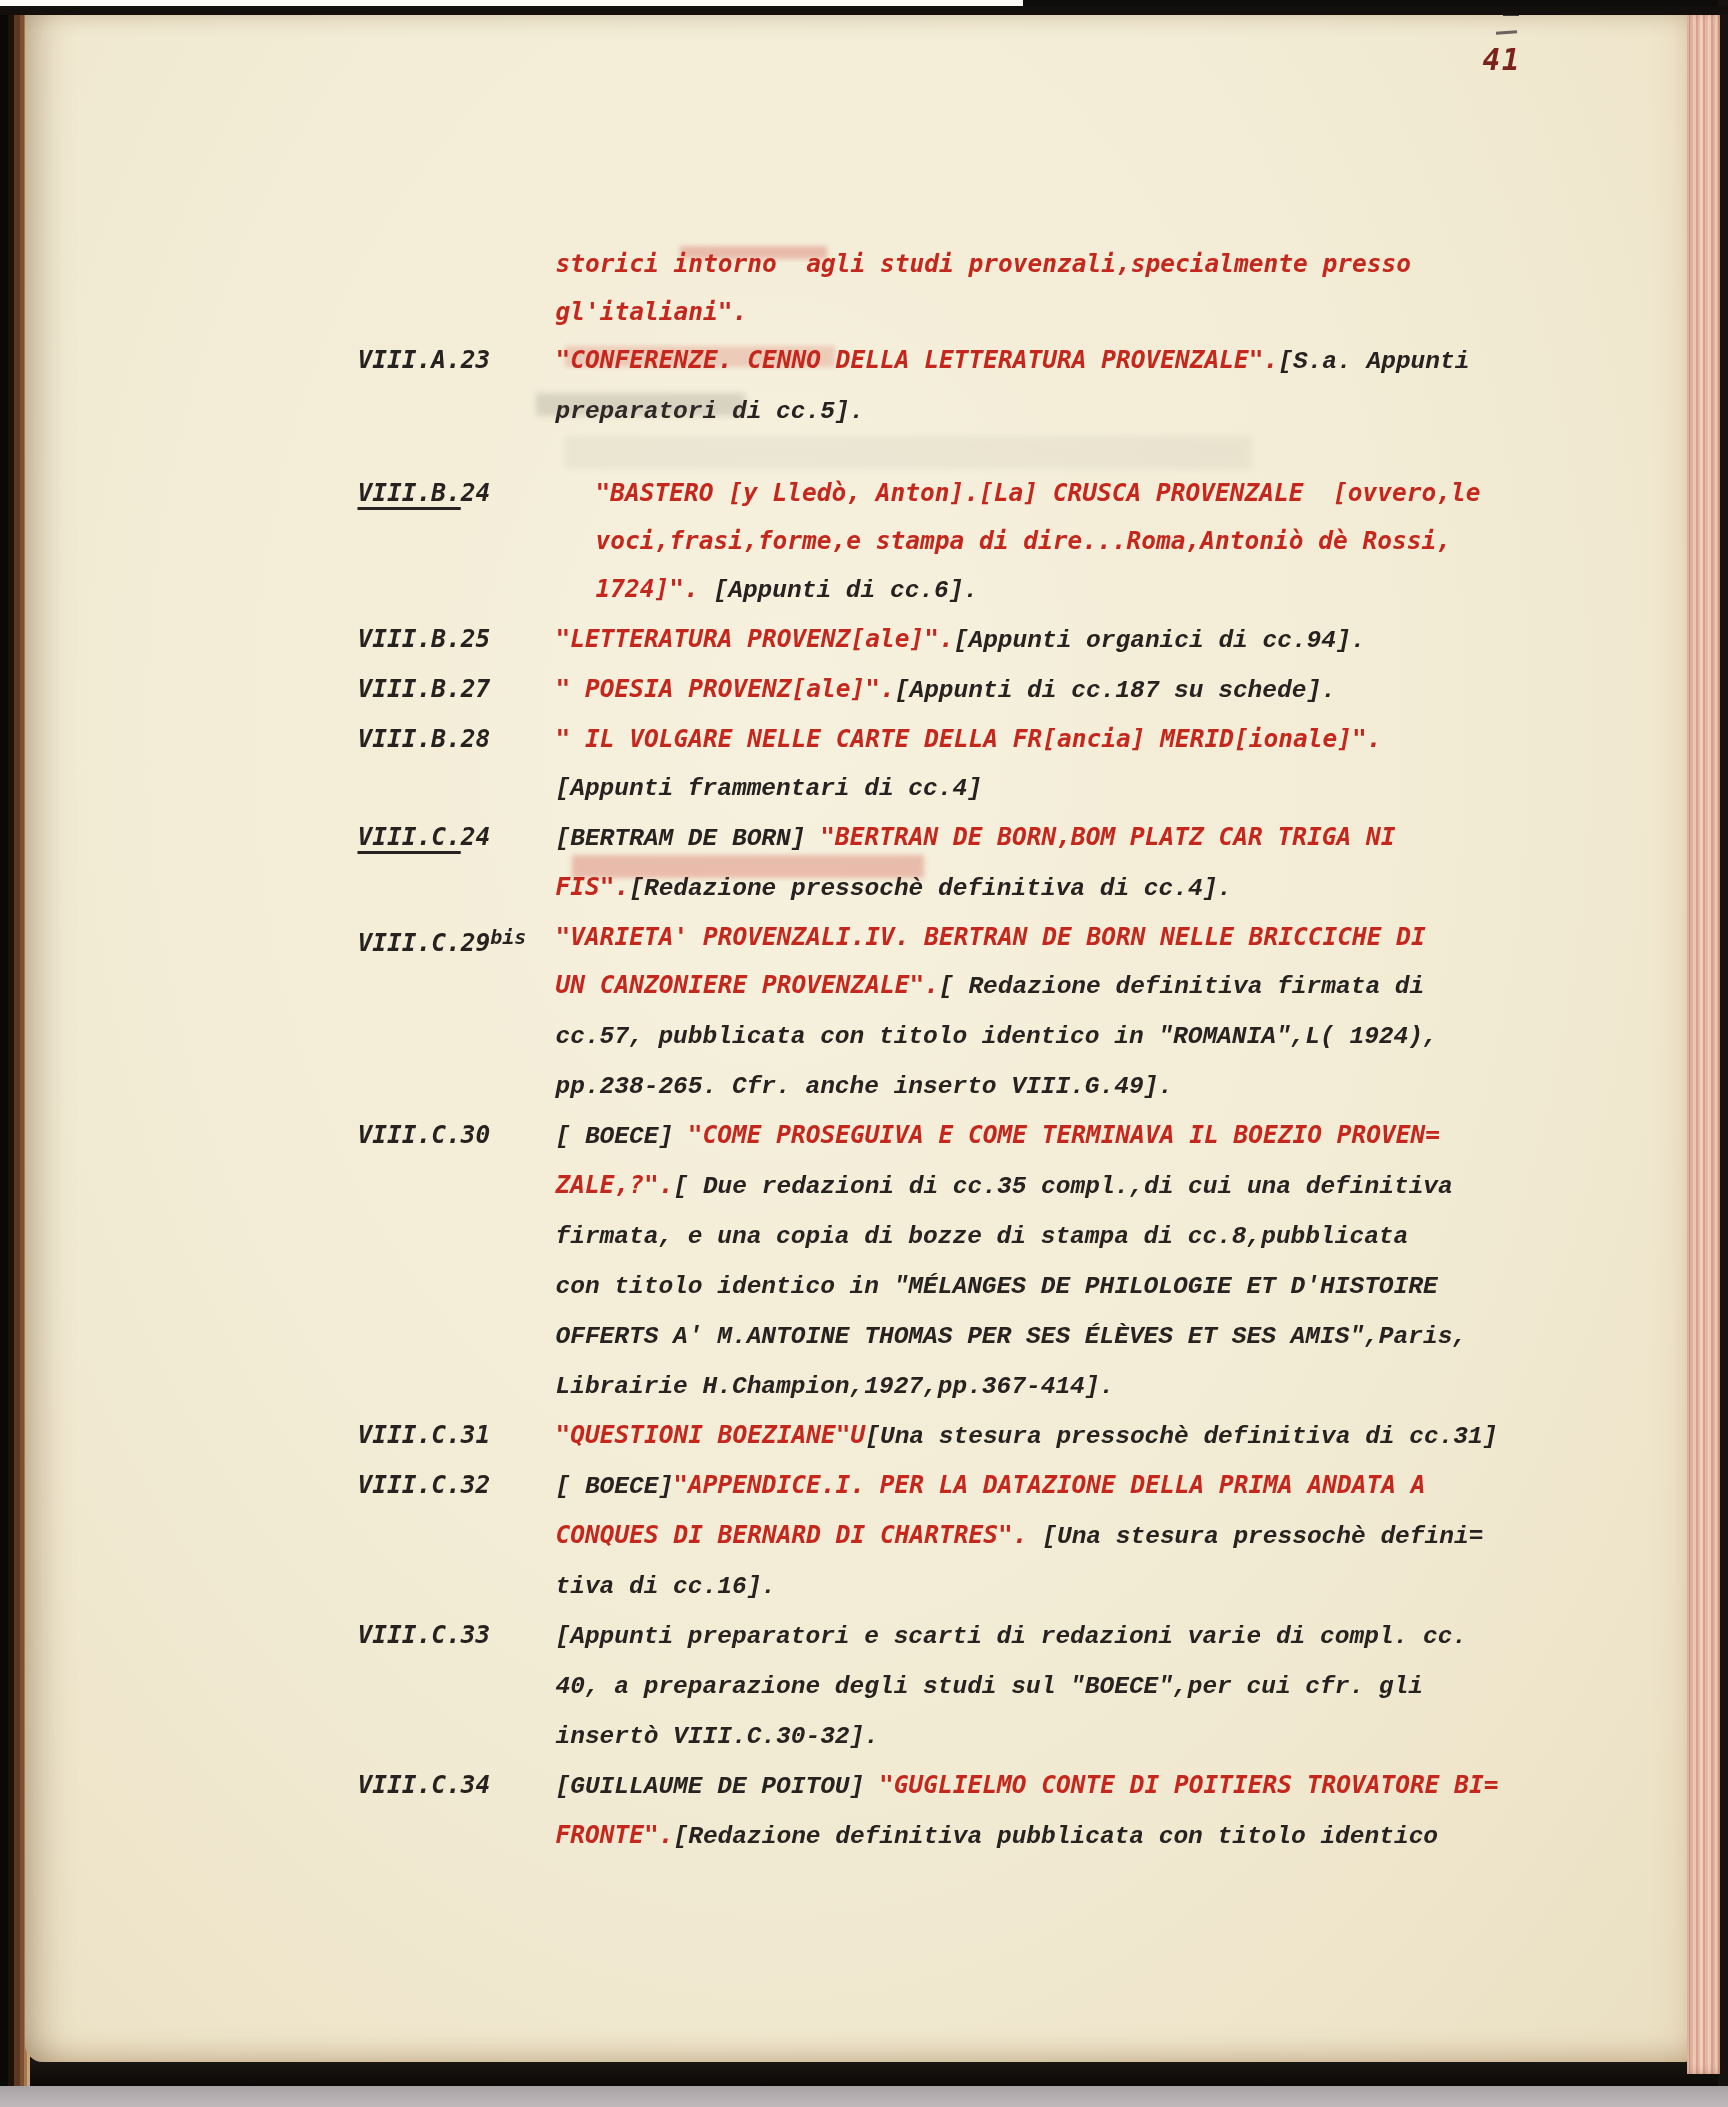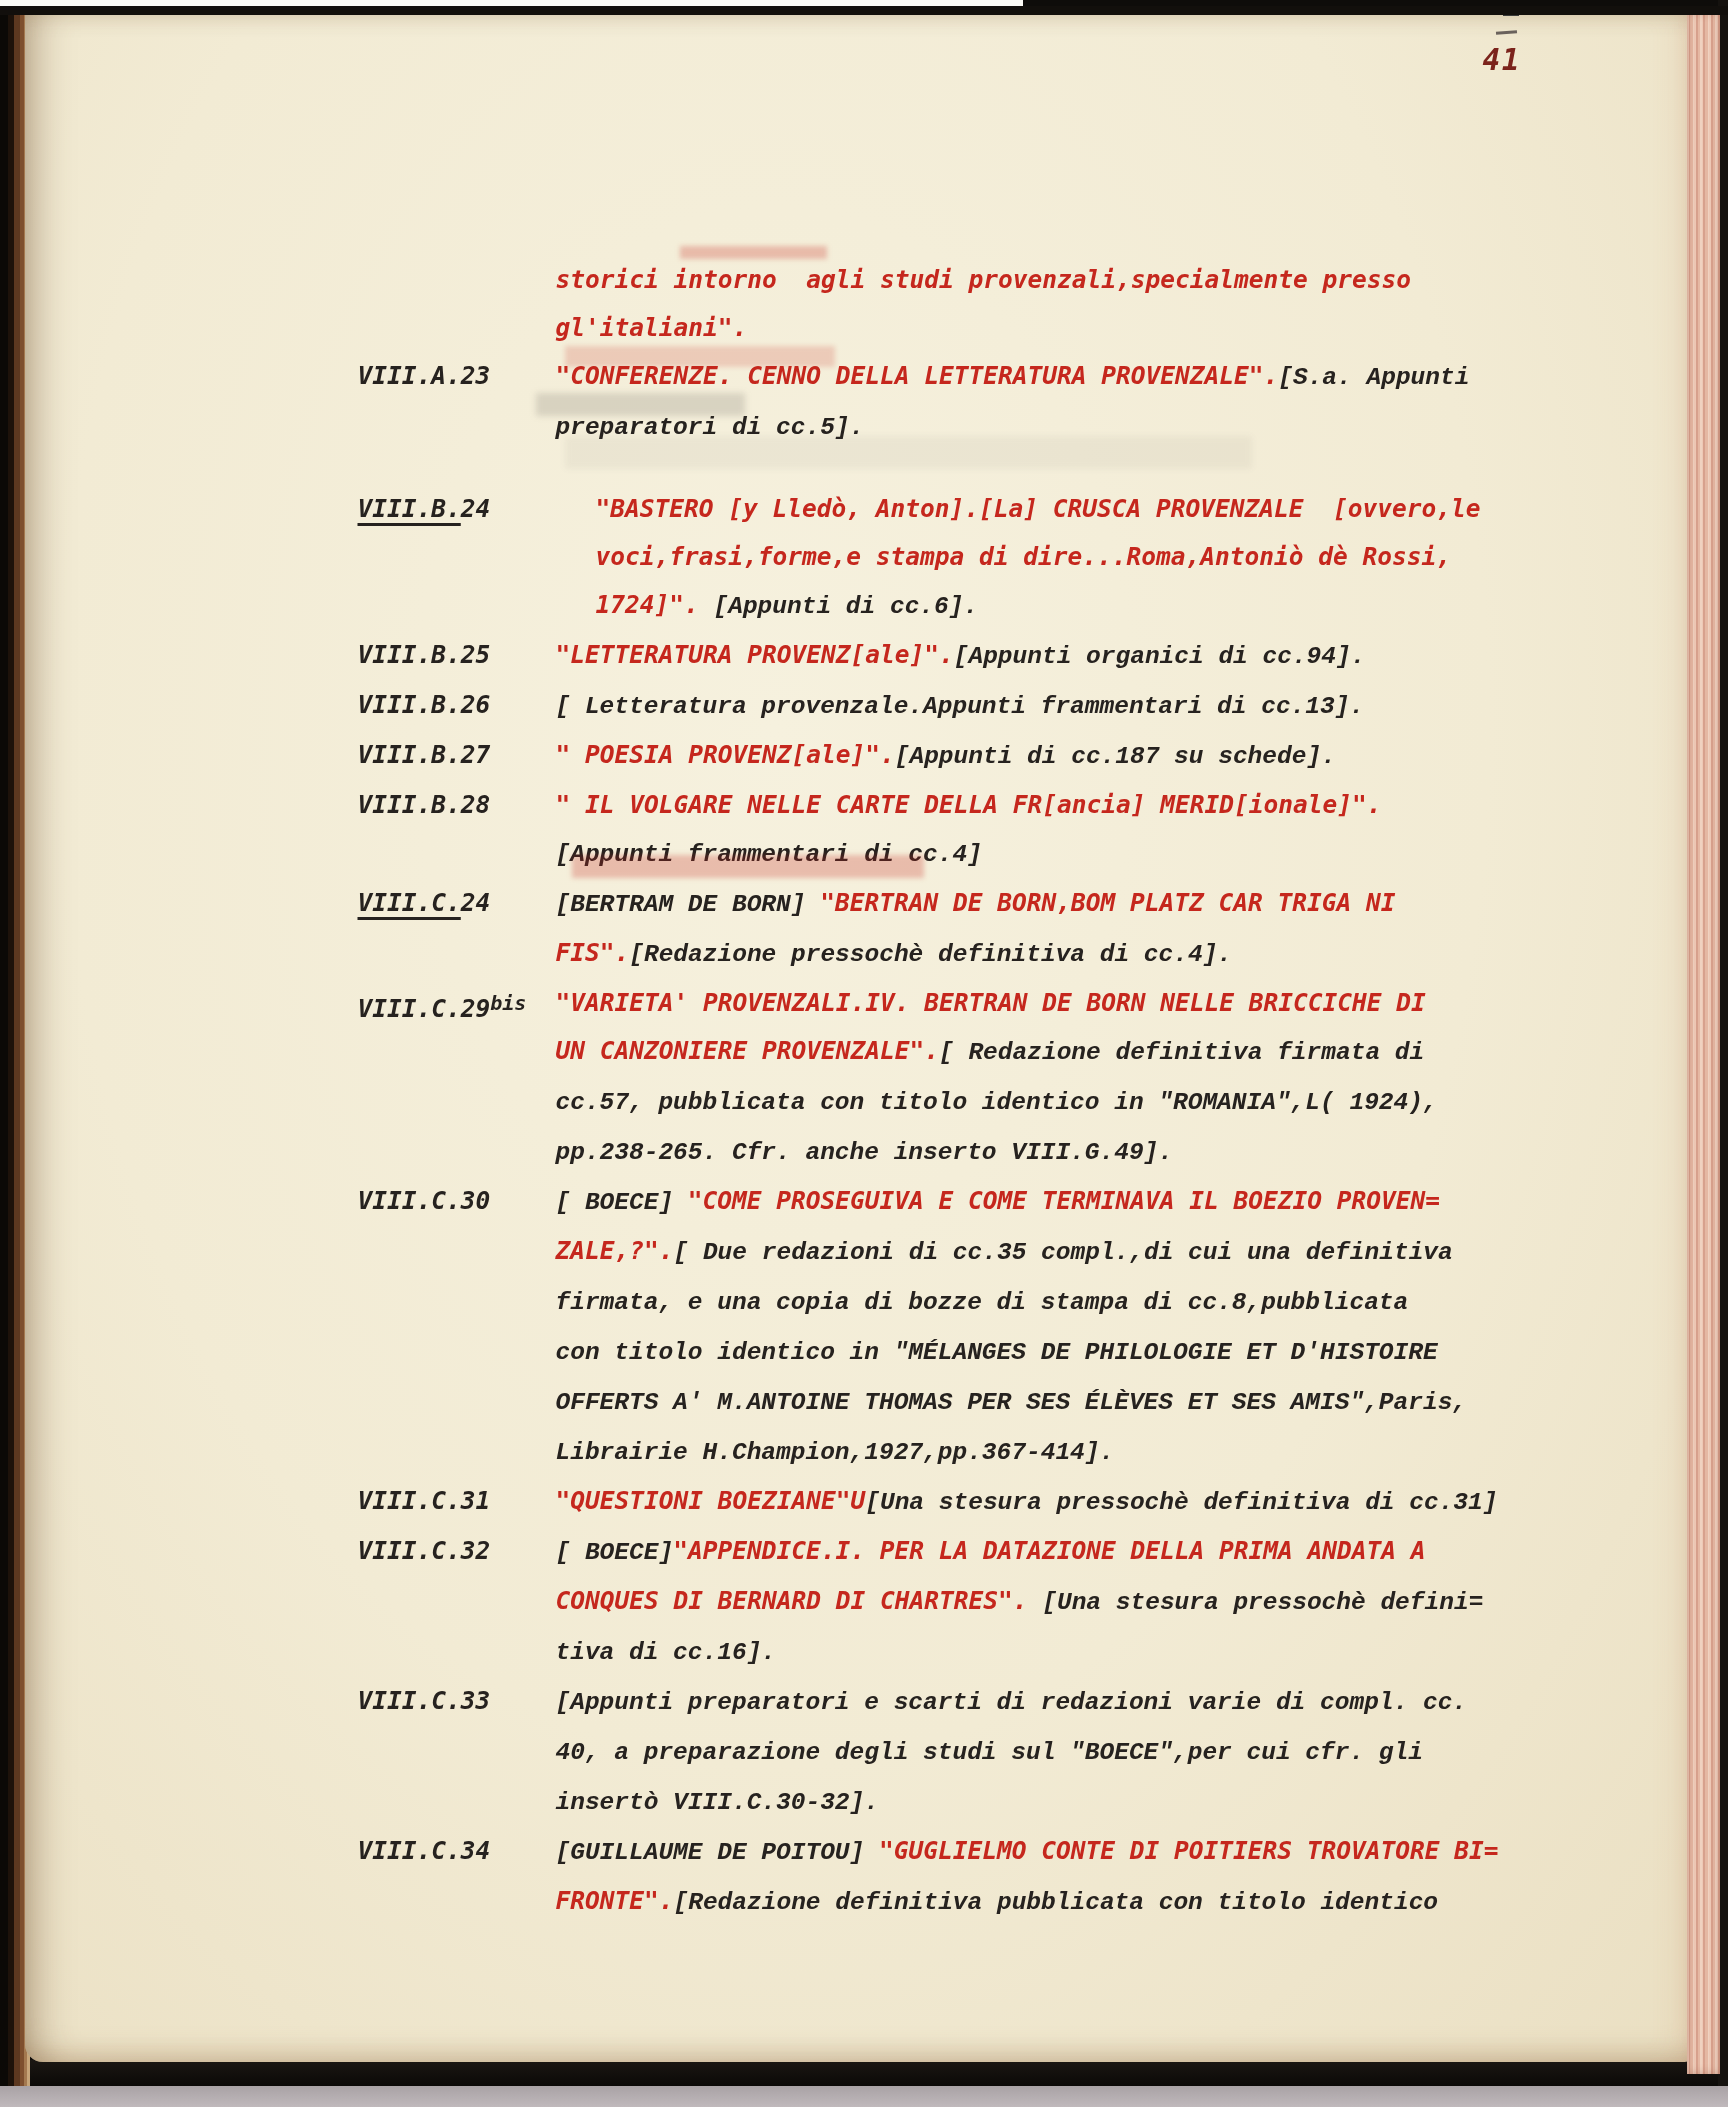--- a/index.html
+++ b/index.html
@@ -25,21 +25,21 @@
      border-radius:2.5px 2.5px 6.5px 18px;
      box-shadow:inset 28px 0 38px -18px rgba(95,60,28,.38),
                 inset -21px 0 36px -21px rgba(190,120,85,.30),
                 inset 0 -19.6px 29.5px -14.7px rgba(140,100,55,.28),
                 inset 0 18px 24.5px -16.4px rgba(120,90,50,.25);}
   .page-number{position:absolute;left:1458px;top:36px;font:italic 700 29.5px/1 "DejaVu Sans Mono",monospace;
      color:var(--maroon,#7b231b);letter-spacing:1.6px;}
   .pn-dash1{position:absolute;left:1478px;top:3.3px;width:16.4px;height:3.3px;background:#3a3a3a;}
   .pn-dash2{position:absolute;left:1471px;top:21px;width:21px;height:3.3px;background:#6a625c;transform:rotate(-4deg);}
   
-  .entries{position:absolute;left:333px;top:246px;width:1211px;}
+  .entries{position:absolute;left:333px;top:230px;width:1211px;}
   .row{display:flex;align-items:flex-start;}
   .row .label{flex:none;width:198px;font:italic 700 24.5px/48px "DejaVu Sans Mono",monospace;
       color:var(--black,#26221f);white-space:pre;}
   .row .label .ul{text-decoration:underline;text-decoration-thickness:3.3px;text-underline-offset:5.7px;}
   .row .label sup{font-size:20px;vertical-align:7.4px;letter-spacing:0;}
   .row .body{flex:1;min-width:0;}
   .line{white-space:pre;font:italic 700 24.5px/48px "DejaVu Sans Mono",monospace;}
   .seg-red{color:var(--red,#c5271d);}
   .seg-black{color:var(--black,#26221f);font-family:Liberation Mono, monospace;}
   
@@ -82,26 +82,20 @@
           <div class="body">
             <div class="line"><span class="seg-red">"BASTERO [y Lledò, Anton].[La] CRUSCA PROVENZALE  [ovvero,le</span></div>
             <div class="line"><span class="seg-red">voci,frasi,forme,e stampa di dire...Roma,Antoniò dè Rossi,</span></div>
             <div class="line"><span class="seg-red">1724]". </span><span class="seg-black">[Appunti di cc.6].</span></div>
           </div>
         </div>
         <div class="row">
           <div class="label"><span>VIII.B.25</span></div>
           <div class="body">
             <div class="line"><span class="seg-red">"LETTERATURA PROVENZ[ale]".</span><span class="seg-black">[Appunti organici di cc.94].</span></div>
-          </div>
-        </div>
-        <div class="row">
-          <div class="label"><span>VIII.B.26</span></div>
-          <div class="body">
-            <div class="line"><span class="seg-black">[ Letteratura provenzale.Appunti frammentari di cc.13].</span></div>
           </div>
         </div>
         <div class="row">
           <div class="label"><span>VIII.B.27</span></div>
           <div class="body">
             <div class="line"><span class="seg-red">" POESIA PROVENZ[ale]".</span><span class="seg-black">[Appunti di cc.187 su schede].</span></div>
           </div>
         </div>
         <div class="row">
           <div class="label"><span>VIII.B.28</span></div>

